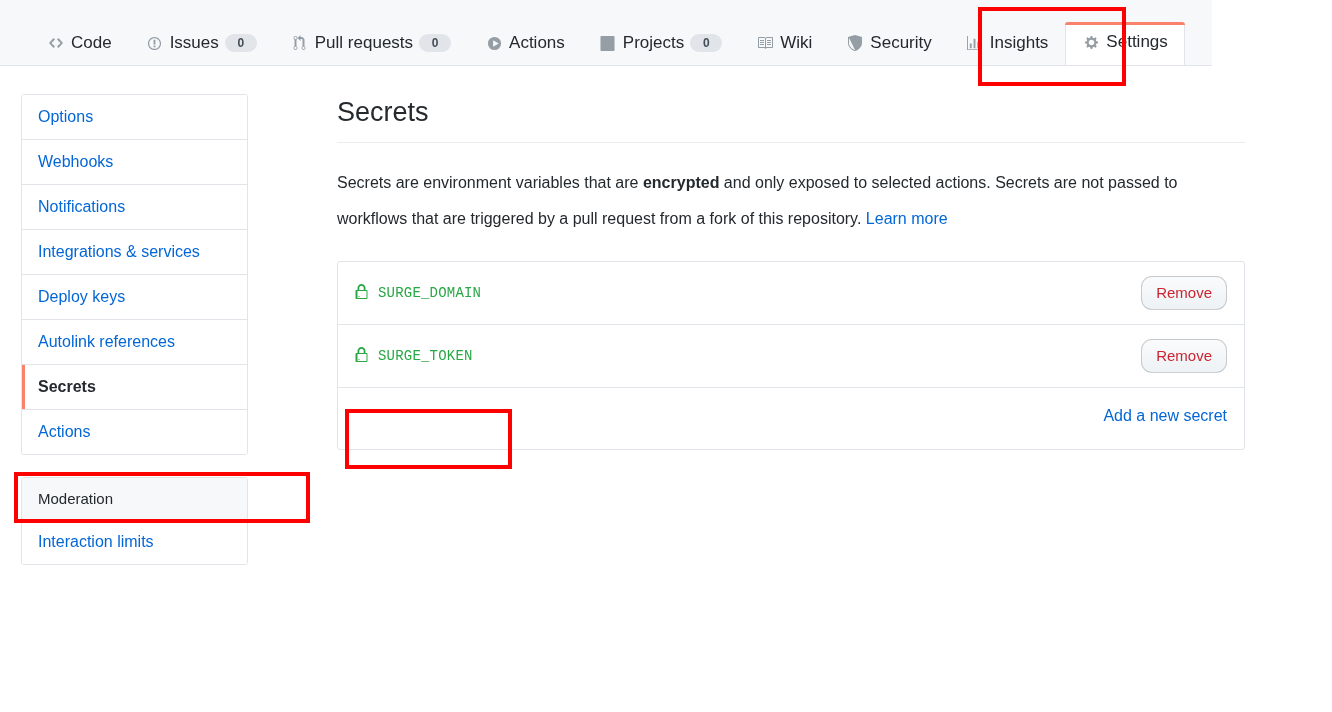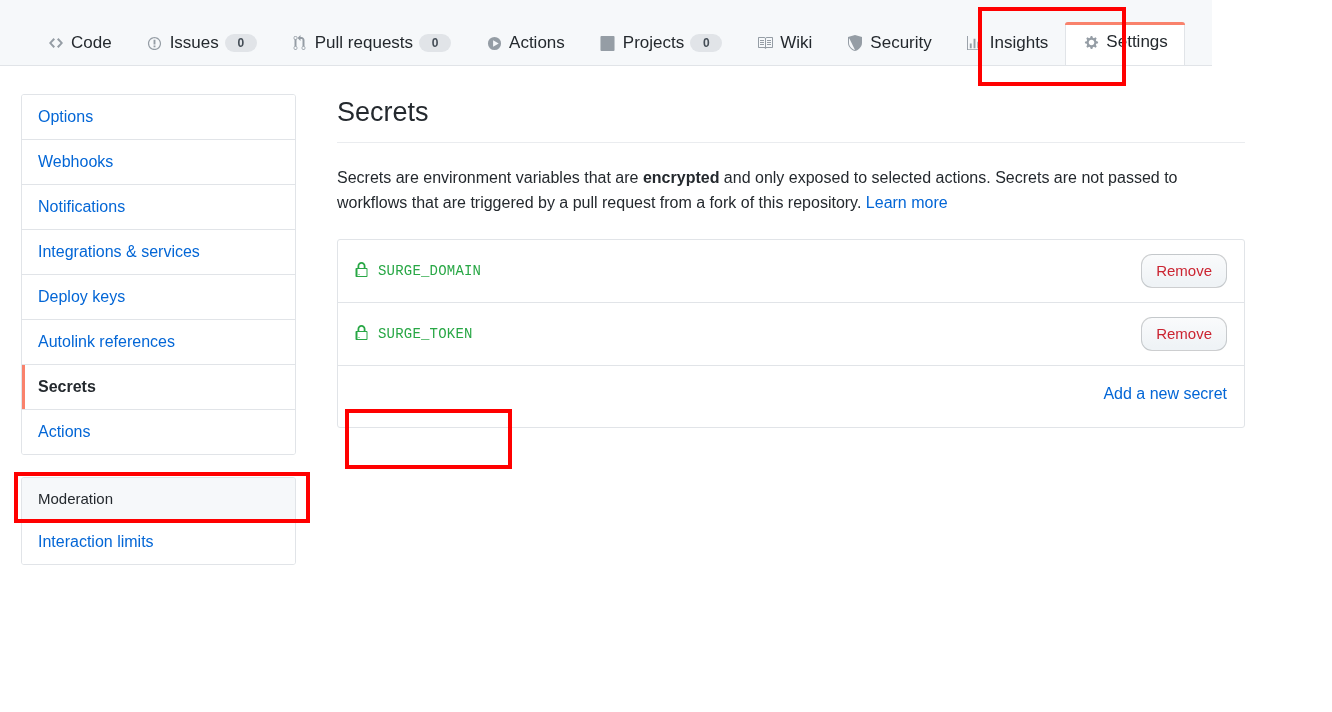--- a/index.html
+++ b/index.html
@@ -94,21 +94,21 @@
     left: 0; top: 66px;
     width: 1332px;
     height: 646px;
   }
 
   
   .sidebar {
     position: absolute;
     left: 21px;
     top: 28px;
-    width: 275px;
+    width: 227px;
   }
   .menu {
     background: #fff;
     border: 1px solid #e1e4e8;
     border-radius: 3px;
     overflow: hidden;
   }
   .menu + .menu { margin-top: 22px; }
   .menu-heading {
     padding: 12px 16px;
@@ -155,21 +155,21 @@
     font-weight: normal;
     color: #24292e;
     margin: 0;
     padding-bottom: 12px;
     border-bottom: 1px solid #eaecef;
     line-height: 36px;
   }
   .content-desc {
     margin: 22px 0 0 0;
     font-size: 16px;
-    line-height: 25px;
+    line-height: 36px;
     color: #24292e;
     max-width: 905px;
   }
   .content-desc b { font-weight: bold; }
   .content-desc a { color: #0366d6; text-decoration: none; cursor: pointer; }
 
   .secrets-box {
     margin-top: 24px;
     border: 1px solid #e1e4e8;
     border-radius: 3px;

